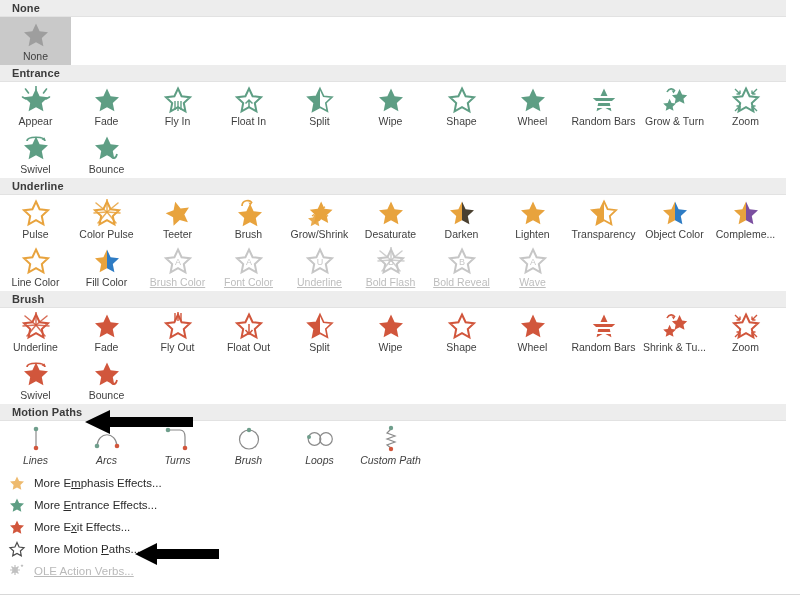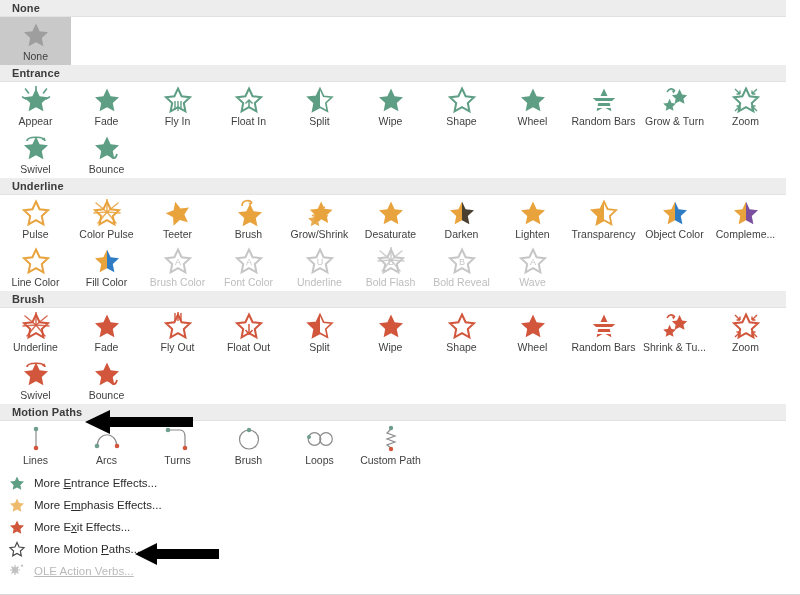--- a/index.html
+++ b/index.html
@@ -61,24 +61,24 @@
     width: 30px; height: 28px;
     display: block;
   }
   .tile .lbl {
     font-size: 10.5px;
     color: #3f3f3f;
     margin-top: 1px;
     white-space: nowrap;
     line-height: 12px;
   }
-  .tile.dis .lbl { color: #bdbdbd; }
+  .tile.dis .lbl { color: #bdbdbd; text-decoration: underline; }
 
   
-  .grid.mp .tile { width: 71px; height: 48px; }
+  .grid.mp .tile { width: 71px; height: 48px; font-style: italic; }
 
   
   .menu {
     padding-top: 3px;
     background: #ffffff;
   }
   .menu-item {
     height: 22px;
     display: flex;
     align-items: center;
@@ -617,29 +617,29 @@
             <circle cx="15" cy="24" r="2.2" fill="#d1563c"></circle>
           </svg>
           <span class="lbl">Custom Path</span>
         </div>
       </div>
     </div>
   <div id="menu-host">
       <div class="menu">
         <div class="menu-item">
           <svg class="mico" viewBox="0 0 18 16" width="18" height="16">
-            <path d="M9,1.5 L11.1,6 L16,6.6 L12.4,10 L13.3,14.8 L9,12.5 L4.7,14.8 L5.6,10 L2,6.6 L6.9,6 Z" fill="#5e9e84"></path>
-          </svg>
-          <span class="mlbl">More <u>E</u>ntrance Effects...</span>
+            <path d="M9,1.5 L11.1,6 L16,6.6 L12.4,10 L13.3,14.8 L9,12.5 L4.7,14.8 L5.6,10 L2,6.6 L6.9,6 Z" fill="#e8a33d" opacity=".75"></path>
+          </svg>
+          <span class="mlbl">More E<u>m</u>phasis Effects...</span>
         </div>
         <div class="menu-item">
           <svg class="mico" viewBox="0 0 18 16" width="18" height="16">
-            <path d="M9,1.5 L11.1,6 L16,6.6 L12.4,10 L13.3,14.8 L9,12.5 L4.7,14.8 L5.6,10 L2,6.6 L6.9,6 Z" fill="#e8a33d" opacity=".75"></path>
-          </svg>
-          <span class="mlbl">More E<u>m</u>phasis Effects...</span>
+            <path d="M9,1.5 L11.1,6 L16,6.6 L12.4,10 L13.3,14.8 L9,12.5 L4.7,14.8 L5.6,10 L2,6.6 L6.9,6 Z" fill="#5e9e84"></path>
+          </svg>
+          <span class="mlbl">More <u>E</u>ntrance Effects...</span>
         </div>
         <div class="menu-item">
           <svg class="mico" viewBox="0 0 18 16" width="18" height="16">
             <path d="M9,1.5 L11.1,6 L16,6.6 L12.4,10 L13.3,14.8 L9,12.5 L4.7,14.8 L5.6,10 L2,6.6 L6.9,6 Z" fill="#d1563c"></path>
           </svg>
           <span class="mlbl">More E<u>x</u>it Effects...</span>
         </div>
         <div class="menu-item">
           <svg class="mico" viewBox="0 0 18 16" width="18" height="16">
             <path d="M9,1.5 L11.1,6 L16,6.6 L12.4,10 L13.3,14.8 L9,12.5 L4.7,14.8 L5.6,10 L2,6.6 L6.9,6 Z" fill="none" stroke="#4a4a4a" stroke-width="1.2"></path>

